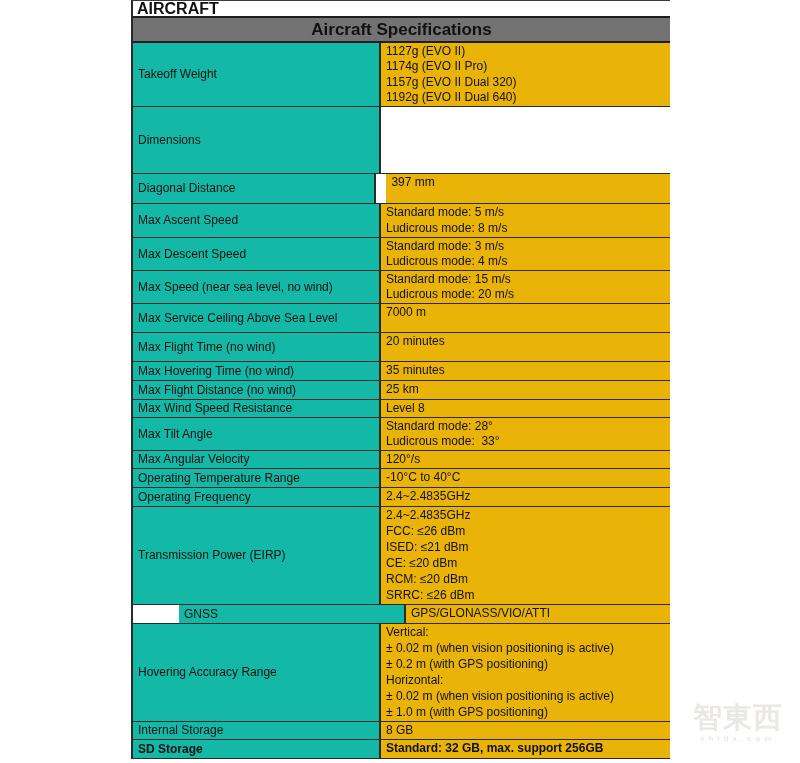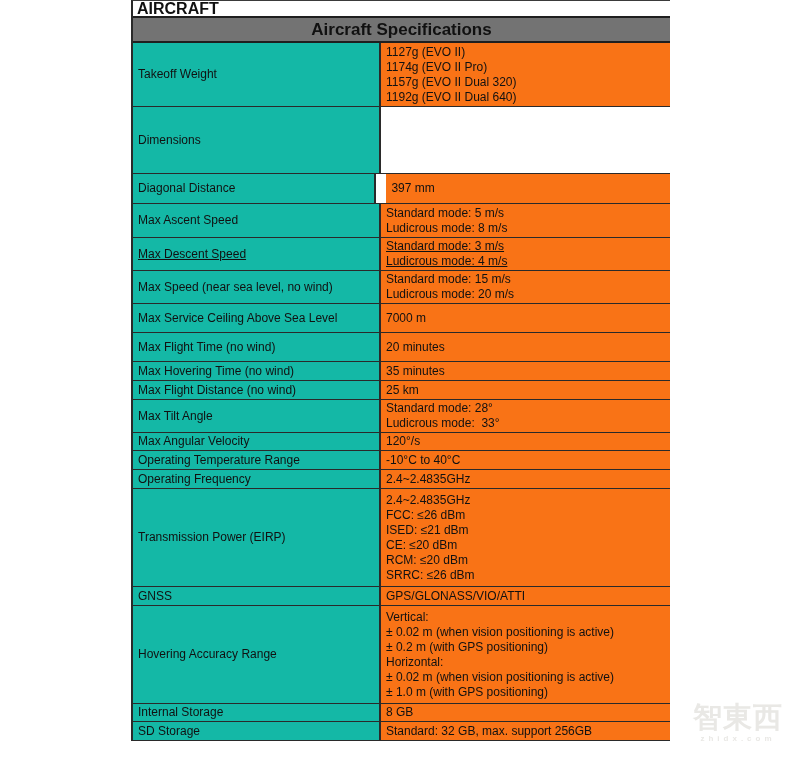--- a/index.html
+++ b/index.html
@@ -58,21 +58,22 @@
     flex-direction: column;
     justify-content: center;
   }
   .label-cell {
     width: 248px;
     background: #14b8a6;
     border-right: 2px solid #2a2a2a;
   }
   .value-cell {
     width: 289px;
-    background: #f97316;
+    background: #eab308;
+    justify-content: space-between;
   }
   .value-line {
     white-space: pre-wrap;
   }
   .watermark {
     position: absolute;
     left: 686px;
     top: 700px;
     width: 104px;
     text-align: center;
@@ -117,21 +118,21 @@
           <div class="value-line">397 mm</div>
         </div>
       </div>
       <div class="row" style="min-height: 34px;">
         <div class="cell label-cell">Max Ascent Speed</div>
         <div class="cell value-cell">
           <div class="value-line">Standard mode: 5 m/s</div>
           <div class="value-line">Ludicrous mode: 8 m/s</div>
         </div>
       </div>
-      <div class="row" style="min-height: 33px; text-decoration: underline;">
+      <div class="row" style="min-height: 33px;">
         <div class="cell label-cell">Max Descent Speed</div>
         <div class="cell value-cell">
           <div class="value-line">Standard mode: 3 m/s</div>
           <div class="value-line">Ludicrous mode: 4 m/s</div>
         </div>
       </div>
       <div class="row" style="min-height: 33px;">
         <div class="cell label-cell">Max Speed (near sea level, no wind)</div>
         <div class="cell value-cell">
           <div class="value-line">Standard mode: 15 m/s</div>
@@ -153,20 +154,26 @@
       <div class="row" style="min-height: 19px;">
         <div class="cell label-cell">Max Hovering Time (no wind)</div>
         <div class="cell value-cell">
           <div class="value-line">35 minutes</div>
         </div>
       </div>
       <div class="row" style="min-height: 19px;">
         <div class="cell label-cell">Max Flight Distance (no wind)</div>
         <div class="cell value-cell">
           <div class="value-line">25 km</div>
+        </div>
+      </div>
+      <div class="row" style="min-height: 18px;">
+        <div class="cell label-cell">Max Wind Speed Resistance</div>
+        <div class="cell value-cell">
+          <div class="value-line">Level 8</div>
         </div>
       </div>
       <div class="row" style="min-height: 32px;">
         <div class="cell label-cell">Max Tilt Angle</div>
         <div class="cell value-cell">
           <div class="value-line">Standard mode: 28°</div>
           <div class="value-line">Ludicrous mode:  33°</div>
         </div>
       </div>
       <div class="row" style="min-height: 18px;">
@@ -191,21 +198,21 @@
         <div class="cell label-cell">Transmission Power (EIRP)</div>
         <div class="cell value-cell">
           <div class="value-line">2.4~2.4835GHz</div>
           <div class="value-line">FCC: ≤26 dBm</div>
           <div class="value-line">ISED: ≤21 dBm</div>
           <div class="value-line">CE: ≤20 dBm</div>
           <div class="value-line">RCM: ≤20 dBm</div>
           <div class="value-line">SRRC: ≤26 dBm</div>
         </div>
       </div>
-      <div class="row" style="min-height: 19px;">
+      <div class="row" style="min-height: 19px; padding-left: 46px;">
         <div class="cell label-cell">GNSS</div>
         <div class="cell value-cell">
           <div class="value-line">GPS/GLONASS/VIO/ATTI</div>
         </div>
       </div>
       <div class="row" style="min-height: 98px;">
         <div class="cell label-cell">Hovering Accuracy Range</div>
         <div class="cell value-cell">
           <div class="value-line">Vertical:</div>
           <div class="value-line">± 0.02 m (when vision positioning is active)</div>
@@ -214,21 +221,21 @@
           <div class="value-line">± 0.02 m (when vision positioning is active)</div>
           <div class="value-line">± 1.0 m (with GPS positioning)</div>
         </div>
       </div>
       <div class="row" style="min-height: 18px;">
         <div class="cell label-cell">Internal Storage</div>
         <div class="cell value-cell">
           <div class="value-line">8 GB</div>
         </div>
       </div>
-      <div class="row" style="min-height: 19px;">
+      <div class="row" style="min-height: 19px; font-weight: bold;">
         <div class="cell label-cell">SD Storage</div>
         <div class="cell value-cell">
           <div class="value-line">Standard: 32 GB, max. support 256GB</div>
         </div>
       </div>
     </div>
 </div>
 
 <div class="watermark">
   <div class="wm-logo">智東西</div>

